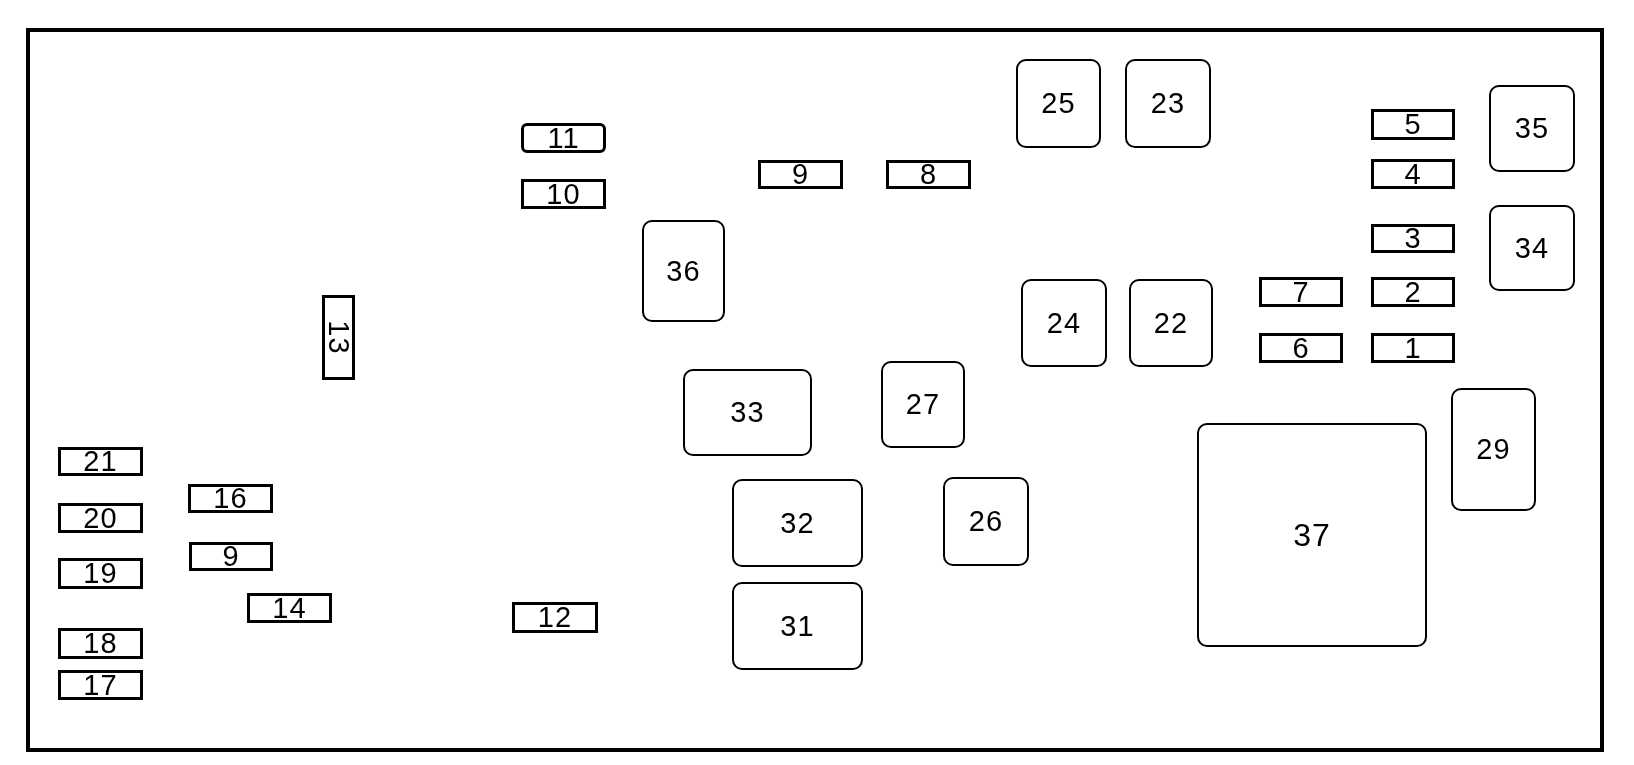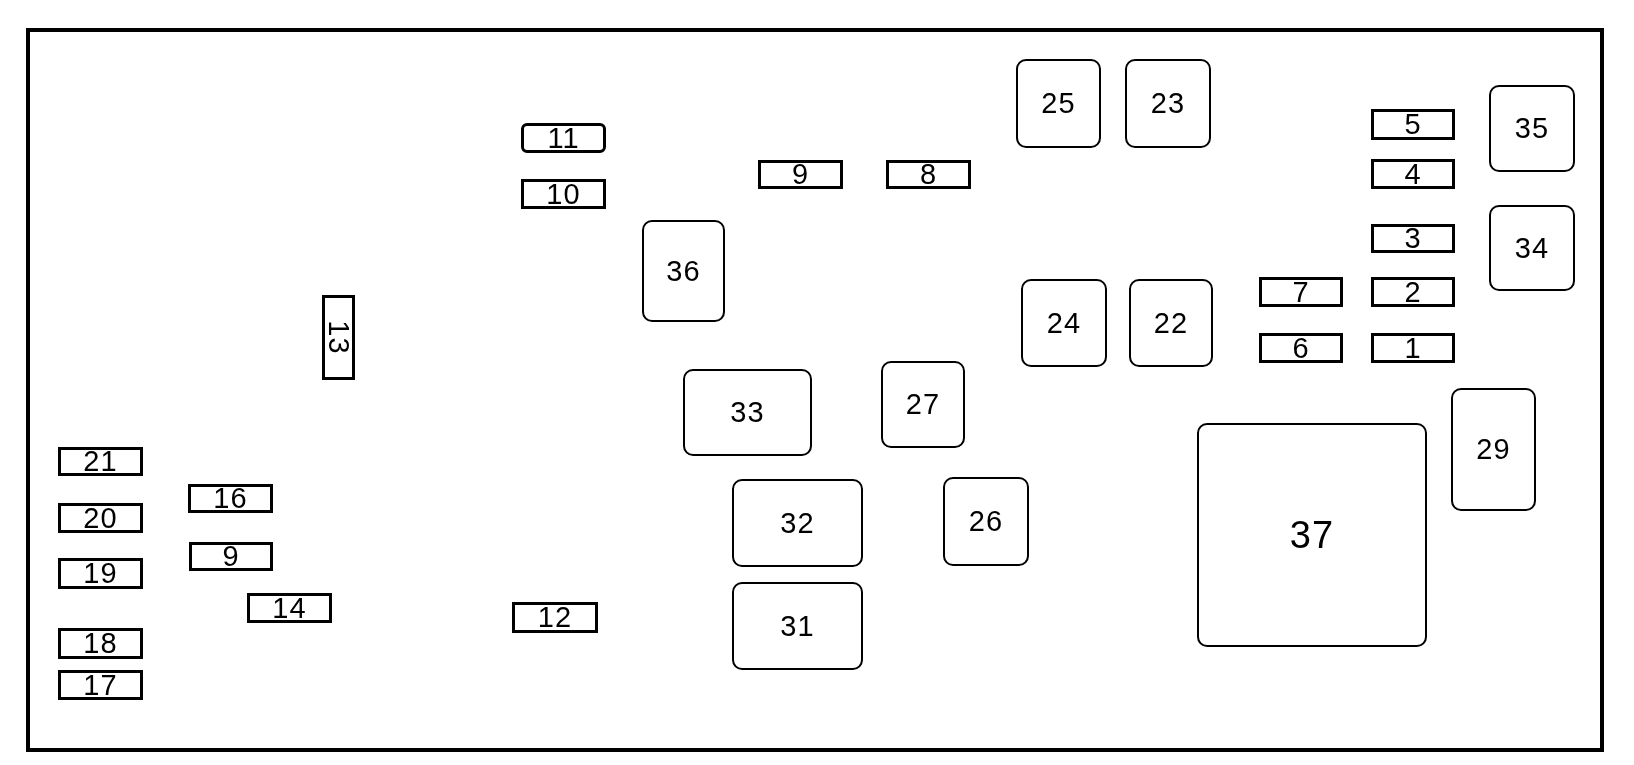--- a/index.html
+++ b/index.html
@@ -32,21 +32,21 @@
     color: #000000;
     font-size: 29px;
     line-height: 1;
     letter-spacing: 1px;
   }
   .box--rounded {
     border-radius: 10px;
     border-width: 2.5px;
   }
   .box--lg {
-    font-size: 38px;
+    font-size: 32px;
   }
   .box__label {
     display: block;
     white-space: nowrap;
   }
   .box__label--rot {
     transform: rotate(90deg);
   }
 </style>
 </head>

